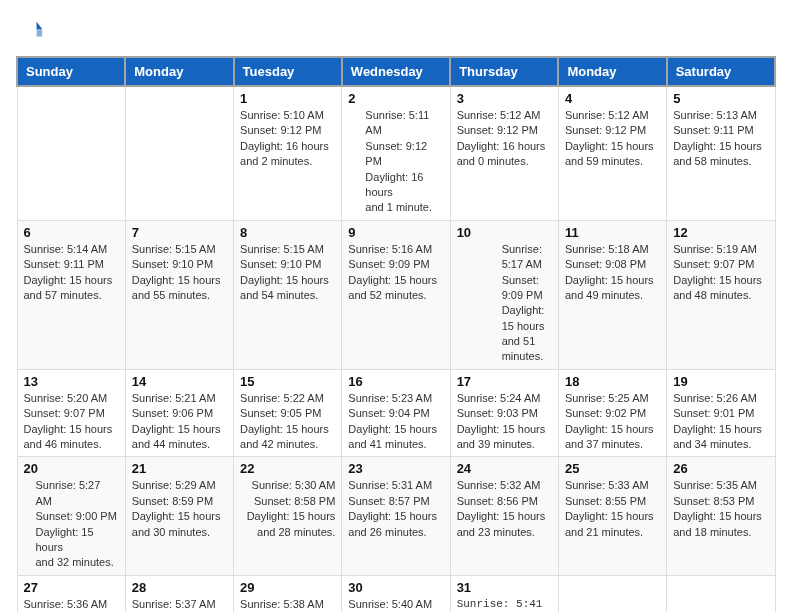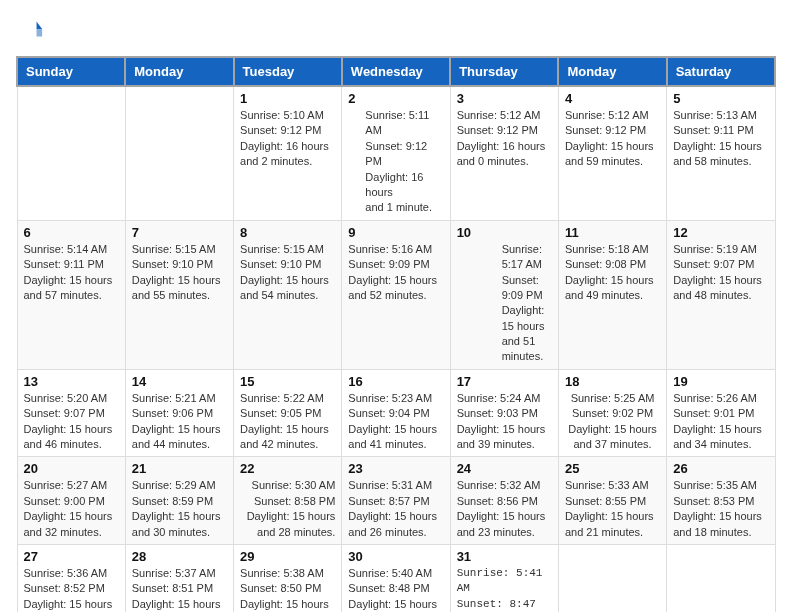--- a/index.html
+++ b/index.html
@@ -244,37 +244,37 @@
         </td>
         <td>
           <span class="day-num">17</span>
           <div class="day-info" style="white-space: pre-line;">Sunrise: 5:24 AM
 Sunset: 9:03 PM
 Daylight: 15 hours
 and 39 minutes.</div>
         </td>
         <td>
           <span class="day-num">18</span>
-          <div class="day-info" style="white-space: pre-line; text-align: center;">Sunrise: 5:25 AM
+          <div class="day-info" style="white-space: pre-line;">Sunrise: 5:25 AM
 Sunset: 9:02 PM
 Daylight: 15 hours
 and 37 minutes.</div>
         </td>
         <td>
           <span class="day-num">19</span>
           <div class="day-info" style="white-space: pre-line;">Sunrise: 5:26 AM
 Sunset: 9:01 PM
 Daylight: 15 hours
 and 34 minutes.</div>
         </td>
       </tr>
       <tr>
         <td>
           <span class="day-num">20</span>
-          <div class="day-info" style="white-space: pre-line;">Sunrise: 5:27 AM
+          <div class="day-info" style="white-space: pre-line; margin-left: 12px;">Sunrise: 5:27 AM
 Sunset: 9:00 PM
 Daylight: 15 hours
 and 32 minutes.</div>
         </td>
         <td>
           <span class="day-num">21</span>
           <div class="day-info" style="white-space: pre-line;">Sunrise: 5:29 AM
 Sunset: 8:59 PM
 Daylight: 15 hours
 and 30 minutes.</div>

